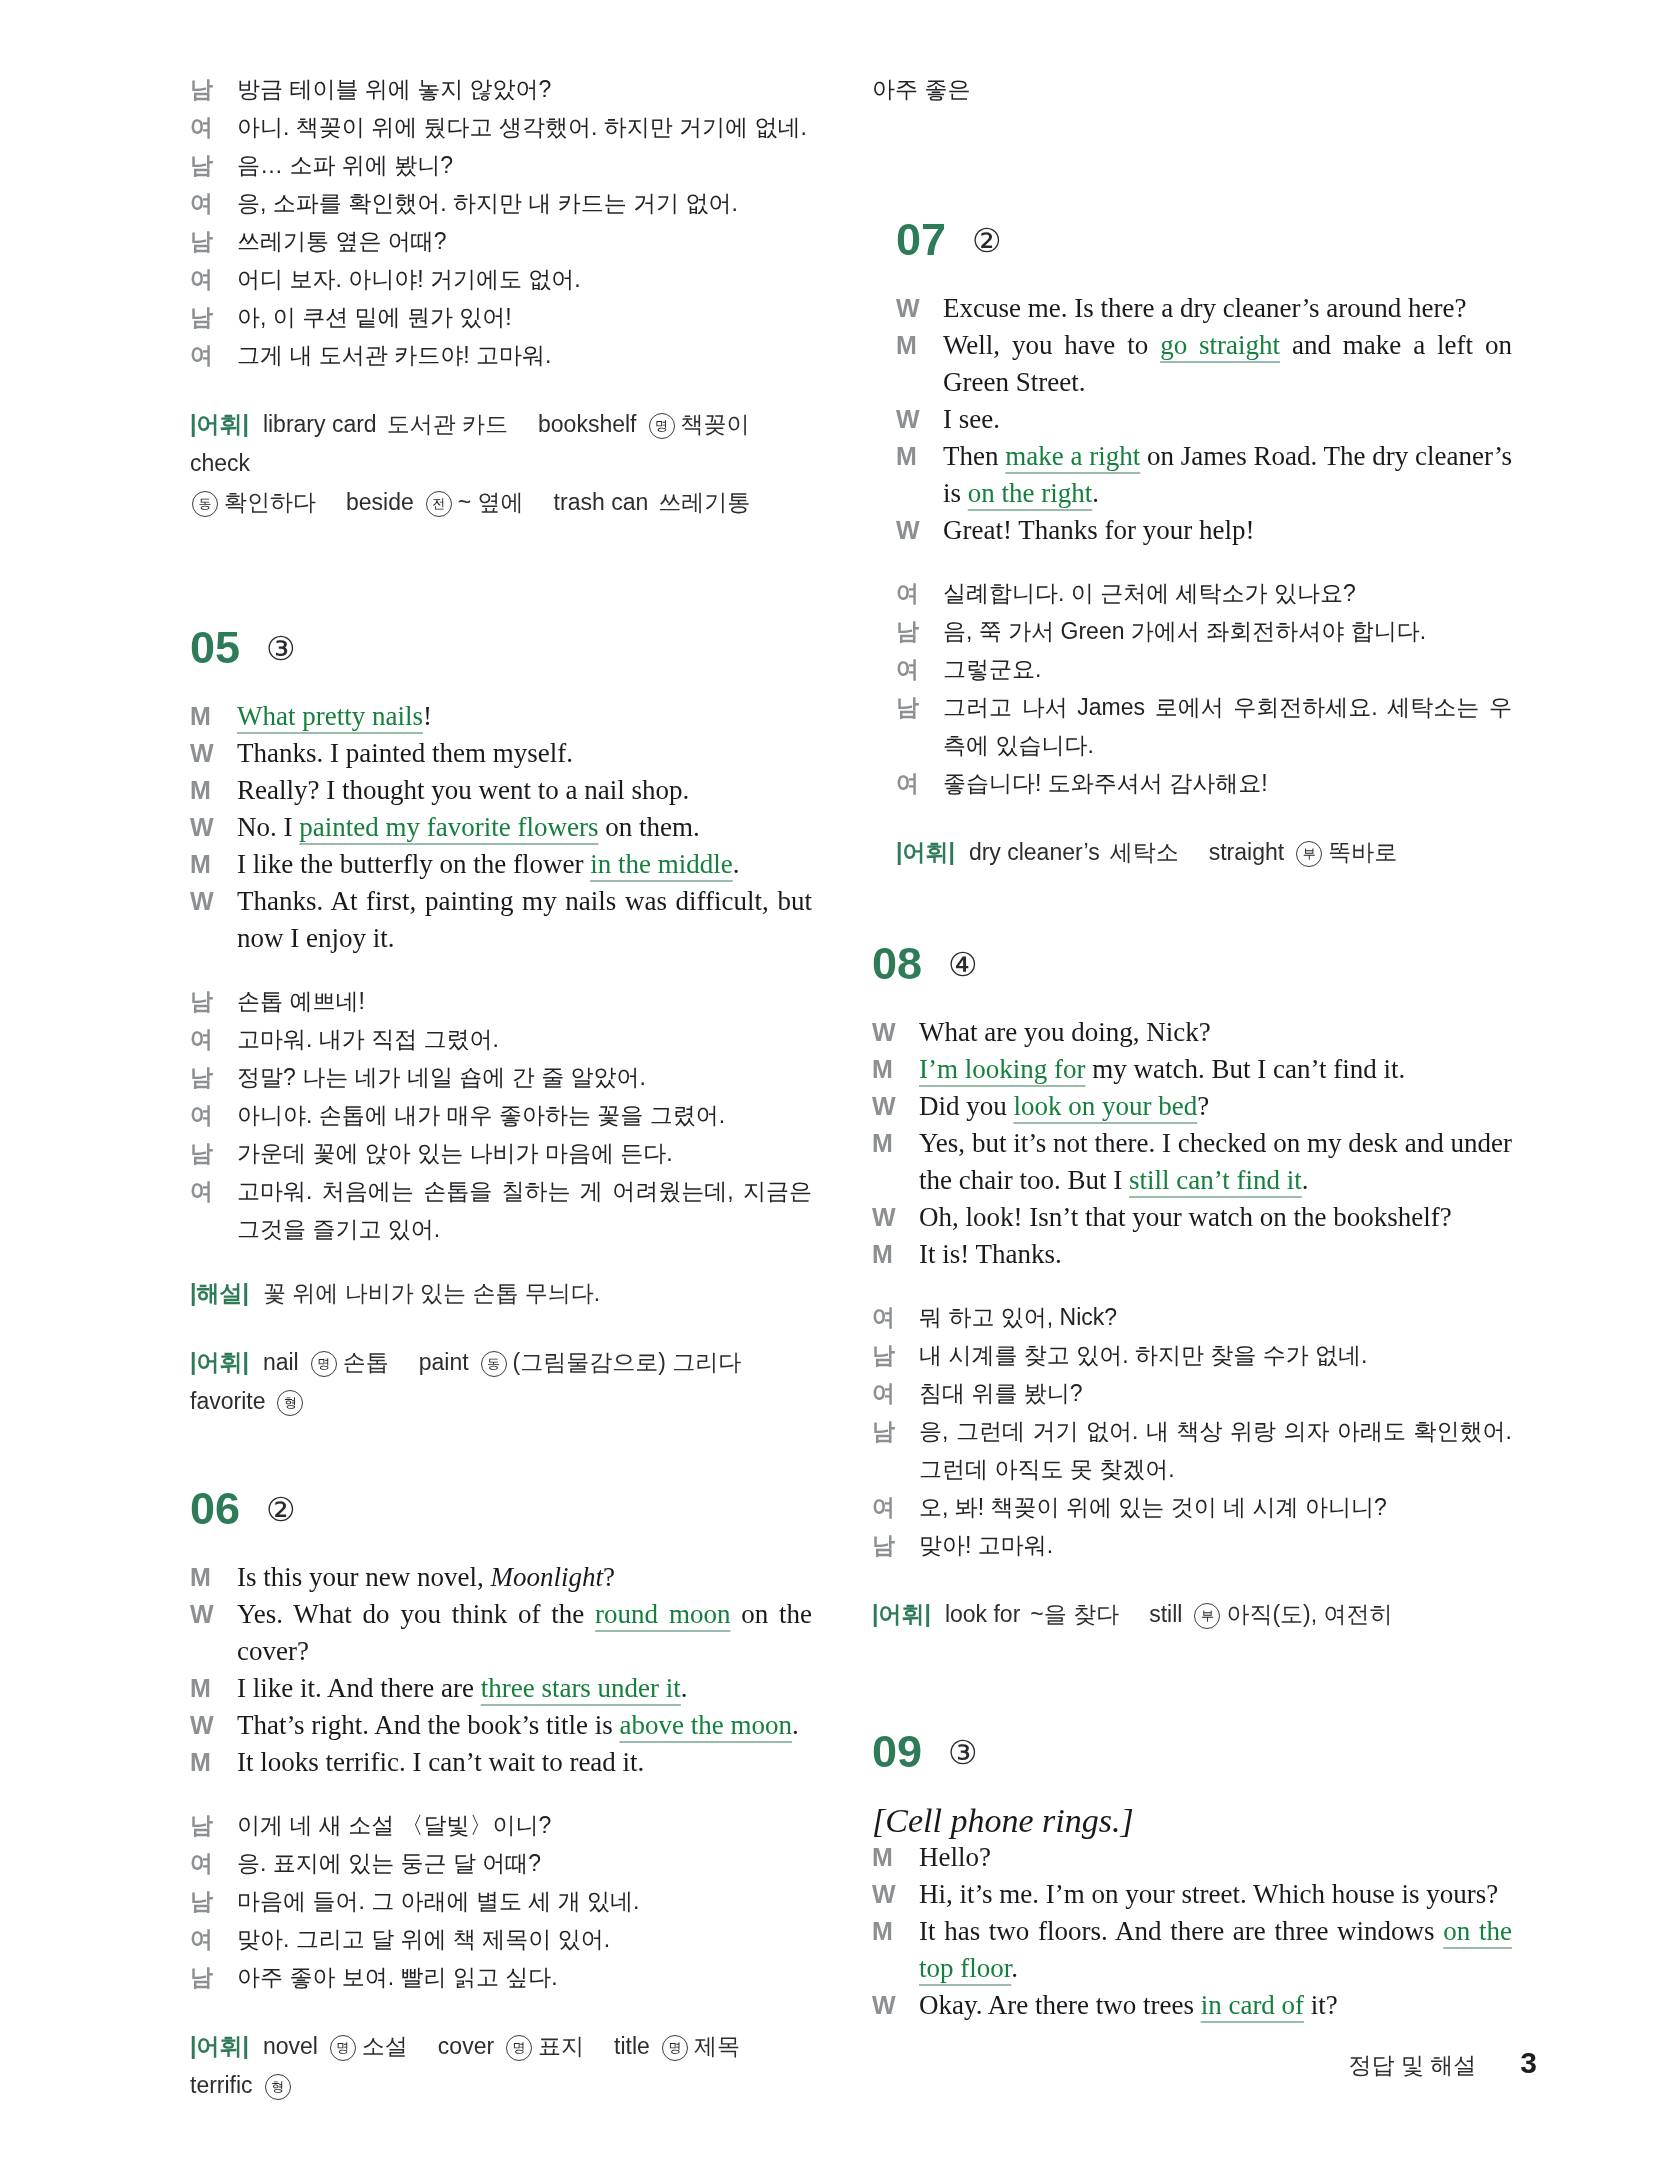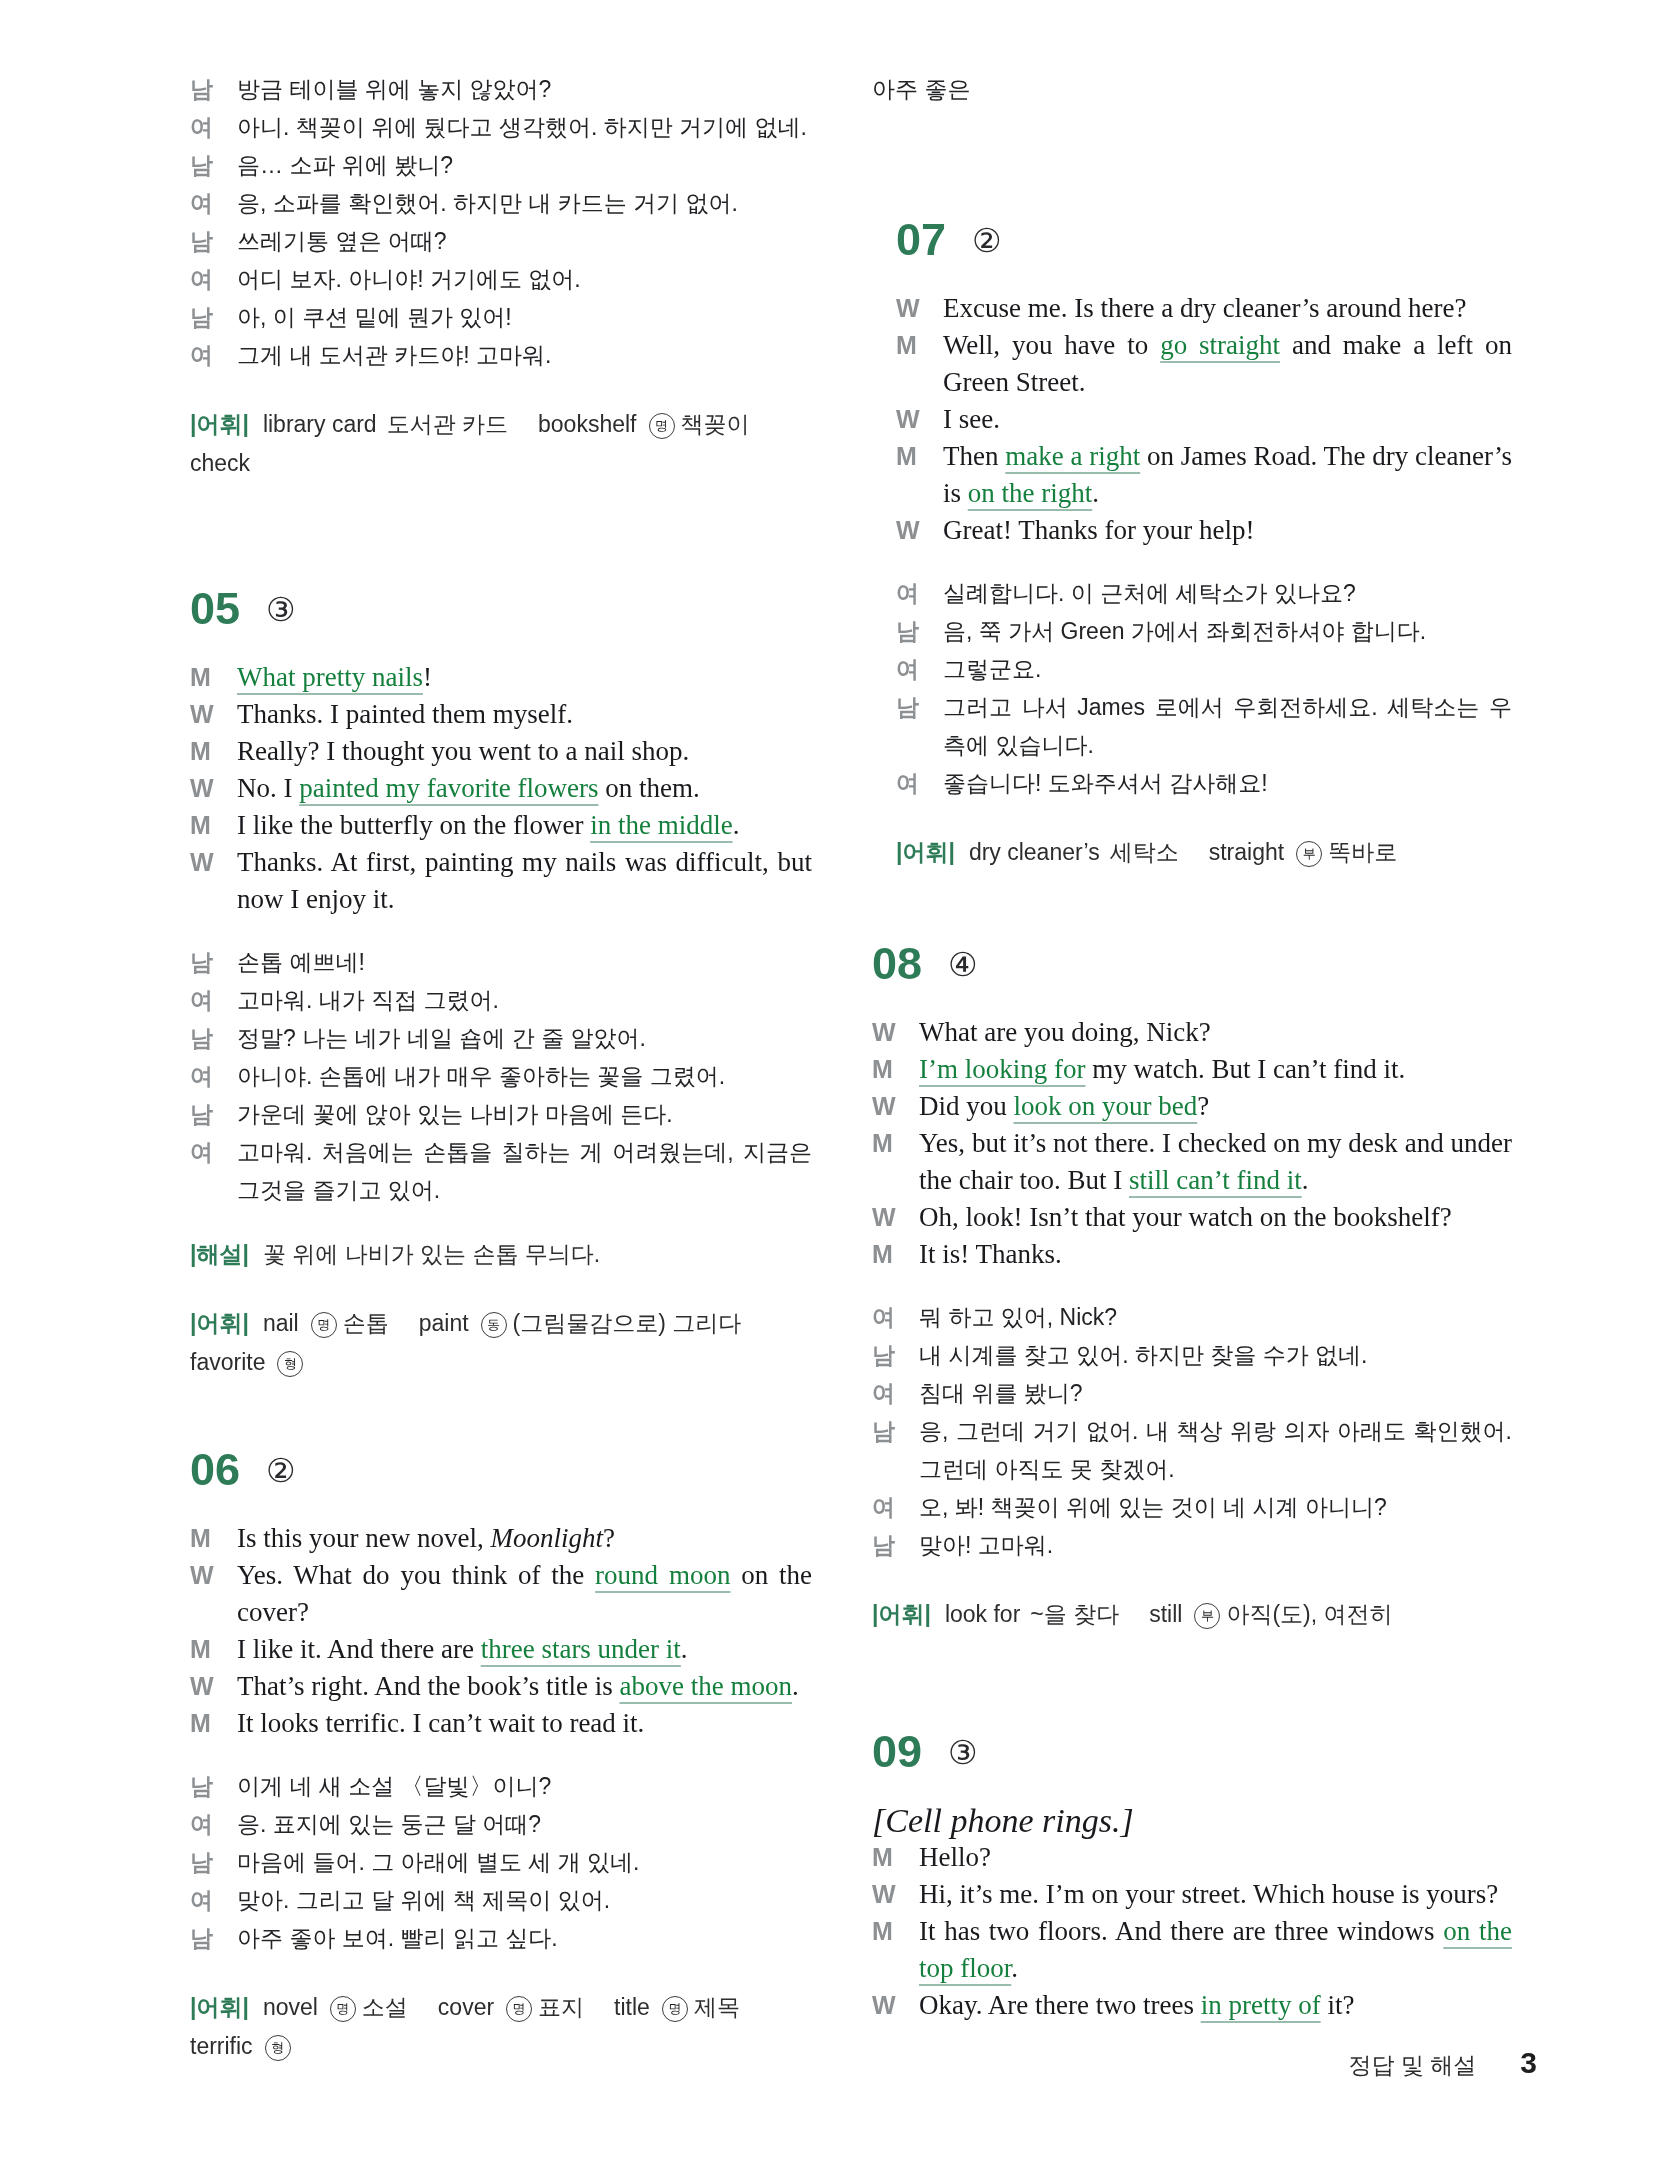--- a/index.html
+++ b/index.html
@@ -92,20 +92,21 @@
           <span class="ktx">아, 이 쿠션 밑에 뭔가 있어!</span>
         </div>
       <div class="kline">
           <span class="ksp">여</span>
           <span class="ktx">그게 내 도서관 카드야! 고마워.</span>
         </div>
     </div>
 
     <div class="vocab">
       <div><span class="vlabel">|어휘|</span><span class="ve">library card</span><span class="vk gap">도서관 카드</span><span class="ve">bookshelf</span><span class="vpos">명</span><span class="vk gap">책꽂이</span><span class="ve">check</span></div>
+      <div><span class="vpos">동</span><span class="vk gap">확인하다</span><span class="ve">beside</span><span class="vpos">전</span><span class="vk gap">~ 옆에</span><span class="ve">trash can</span><span class="vk">쓰레기통</span></div>
     </div>
 
     <div class="mt-05">
       <div class="sec-head">
           <span class="sec-num">05</span>
           <span class="sec-ans">③</span>
         </div>
       <div>
         <div class="eline">
             <span class="esp">M</span>
@@ -353,21 +354,21 @@
         <div class="eline">
             <span class="esp">W</span>
             <span class="etx"><span>Hi, it’s me. I’m on your street. Which house is yours?</span></span>
           </div>
         <div class="eline">
             <span class="esp">M</span>
             <span class="etx"><span>It has two floors. And there are three windows </span><span class="hl">on the top floor</span><span>.</span></span>
           </div>
         <div class="eline">
             <span class="esp">W</span>
-            <span class="etx"><span>Okay. Are there two trees </span><span class="hl">in pretty of</span><span> it?</span></span>
+            <span class="etx"><span>Okay. Are there two trees </span><span class="hl">in card of</span><span> it?</span></span>
           </div>
       </div>
     </div>
   </div>
 
   <div class="footer">
     <span class="flabel">정답 및 해설</span>
     <span class="pnum">3</span>
   </div>
 

